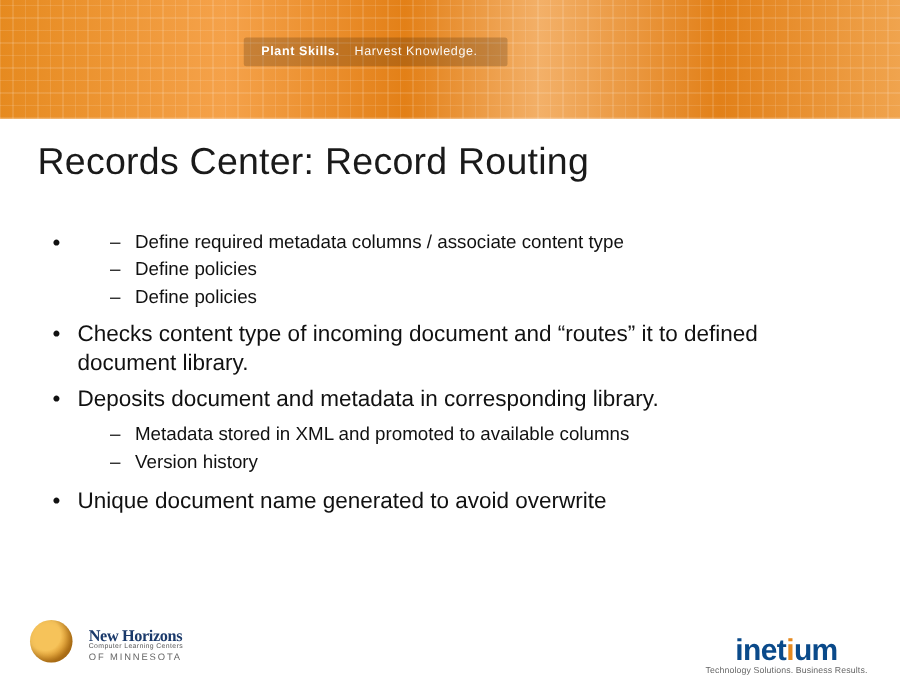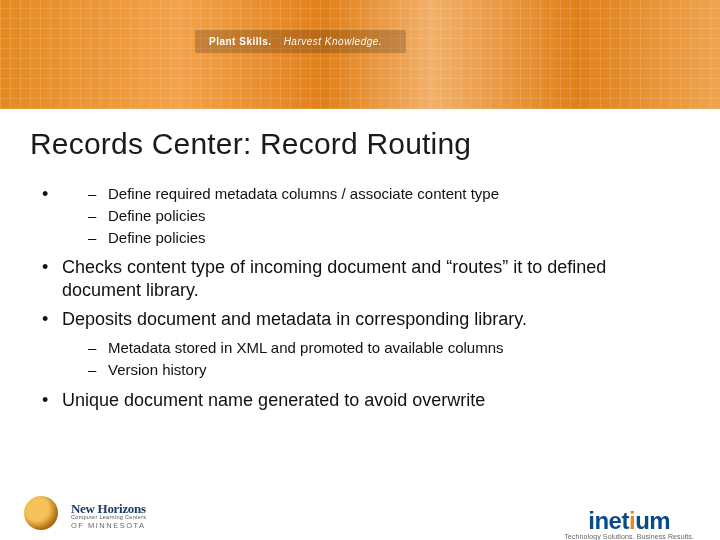--- a/index.html
+++ b/index.html
@@ -1,36 +1,36 @@
 <!DOCTYPE html>
 <html><head>
 <meta charset="utf-8">
 <style>
   * { margin: 0; padding: 0; box-sizing: border-box; }
   html, body { width: 720px; height: 540px; font-family: Arial, Helvetica, sans-serif; background: #fff; overflow: hidden; }
   .slide { width: 720px; height: 540px; position: relative; }
   .banner {
-    width: 100%; height: 109px;
+    width: 100%; height: 95px;
     background:
       repeating-linear-gradient(0deg, rgba(255,255,255,0.12) 0 1px, transparent 1px 10px),
       repeating-linear-gradient(90deg, rgba(255,255,255,0.12) 0 1px, transparent 1px 10px),
       linear-gradient(90deg, #e68a1f 0%, #f5a24a 25%, #e38017 45%, #f3b068 60%, #e28018 80%, #f0a44e 100%);
     position: relative;
   }
   .banner-pill {
     position: absolute; left: 195px; top: 30px;
     background: rgba(0,0,0,0.18);
     color: #fff; font-size: 10px; letter-spacing: 0.5px;
     padding: 6px 24px 6px 14px; border-radius: 2px;
     display: flex; align-items: center; gap: 12px;
   }
   .banner-pill .pb { font-weight: 600; }
-  .banner-pill .hk { font-weight: 300; font-style: italic; opacity: 0.95; }
+  .banner-pill .hk { font-weight: 300; opacity: 0.95; }
   .content { padding: 18px 30px 0 30px; }
-  h1.title { font-size: 30px; font-weight: 400; color: #1a1a1a; margin-bottom: 22px; letter-spacing: 0.2px; }
+  h1.title { font-size: 30px; font-weight: 400; color: #1a1a1a; margin-bottom: 36px; letter-spacing: 0.2px; }
   ul.lvl1 { list-style: none; padding-left: 10px; }
   ul.lvl1 > li { position: relative; padding-left: 22px; font-size: 18px; line-height: 1.28; color: #111; margin-bottom: 6px; }
   ul.lvl1 > li::before { content: "•"; position: absolute; left: 2px; top: 0; font-size: 18px; }
   ul.lvl2 { list-style: none; padding-left: 26px; margin-top: 6px; margin-bottom: 8px; }
   ul.lvl2 > li { position: relative; padding-left: 20px; font-size: 15px; line-height: 1.45; color: #111; }
   ul.lvl2 > li::before { content: "–"; position: absolute; left: 0; top: 0; font-size: 15px; }
   .footer { position: absolute; bottom: 0; left: 0; right: 0; height: 62px; }
   .logo-left { position: absolute; left: 24px; bottom: 10px; display: flex; align-items: flex-end; gap: 13px; }
   .nh-globe { width: 34px; height: 34px; border-radius: 50%; background:
       radial-gradient(circle at 35% 35%, #f6c35a 0 40%, #d78a1b 70%);

